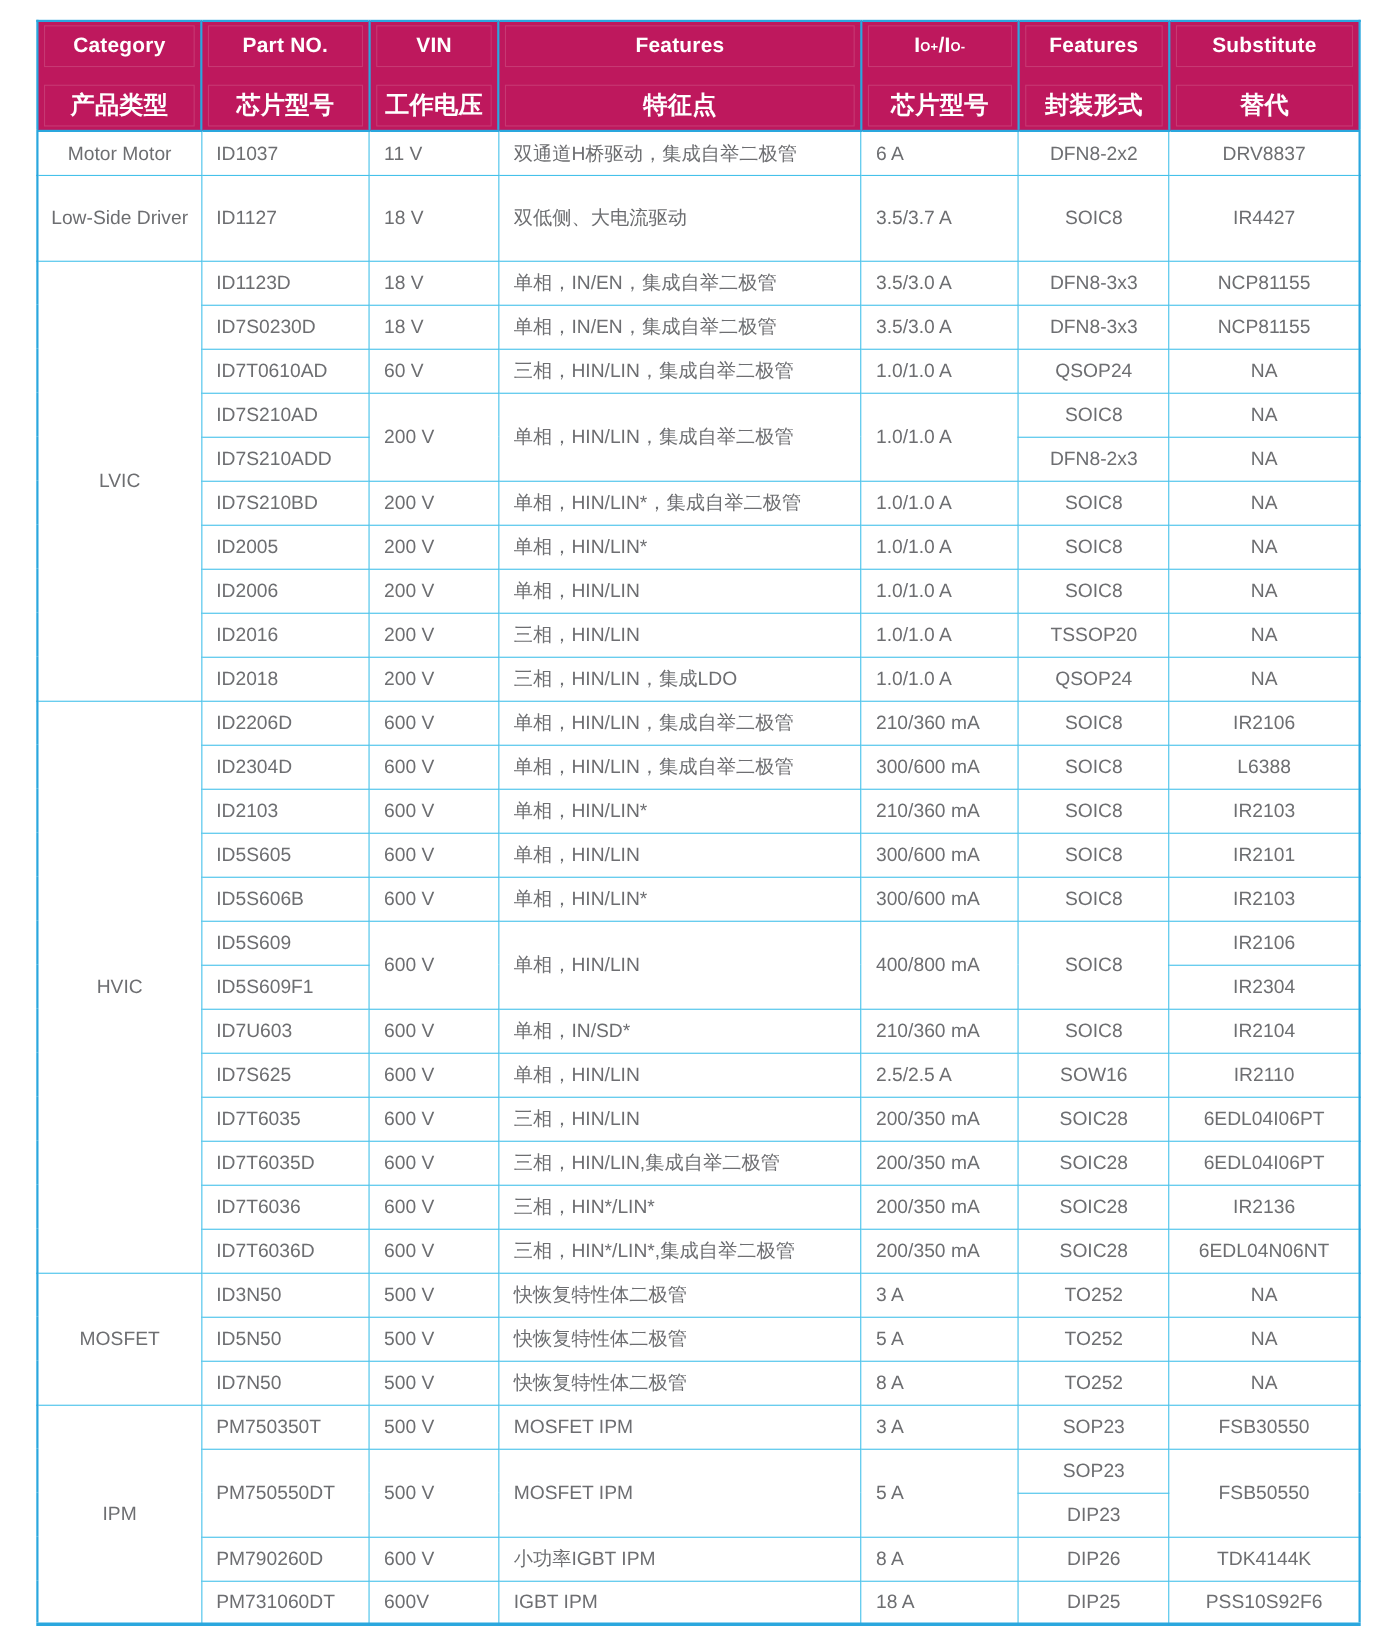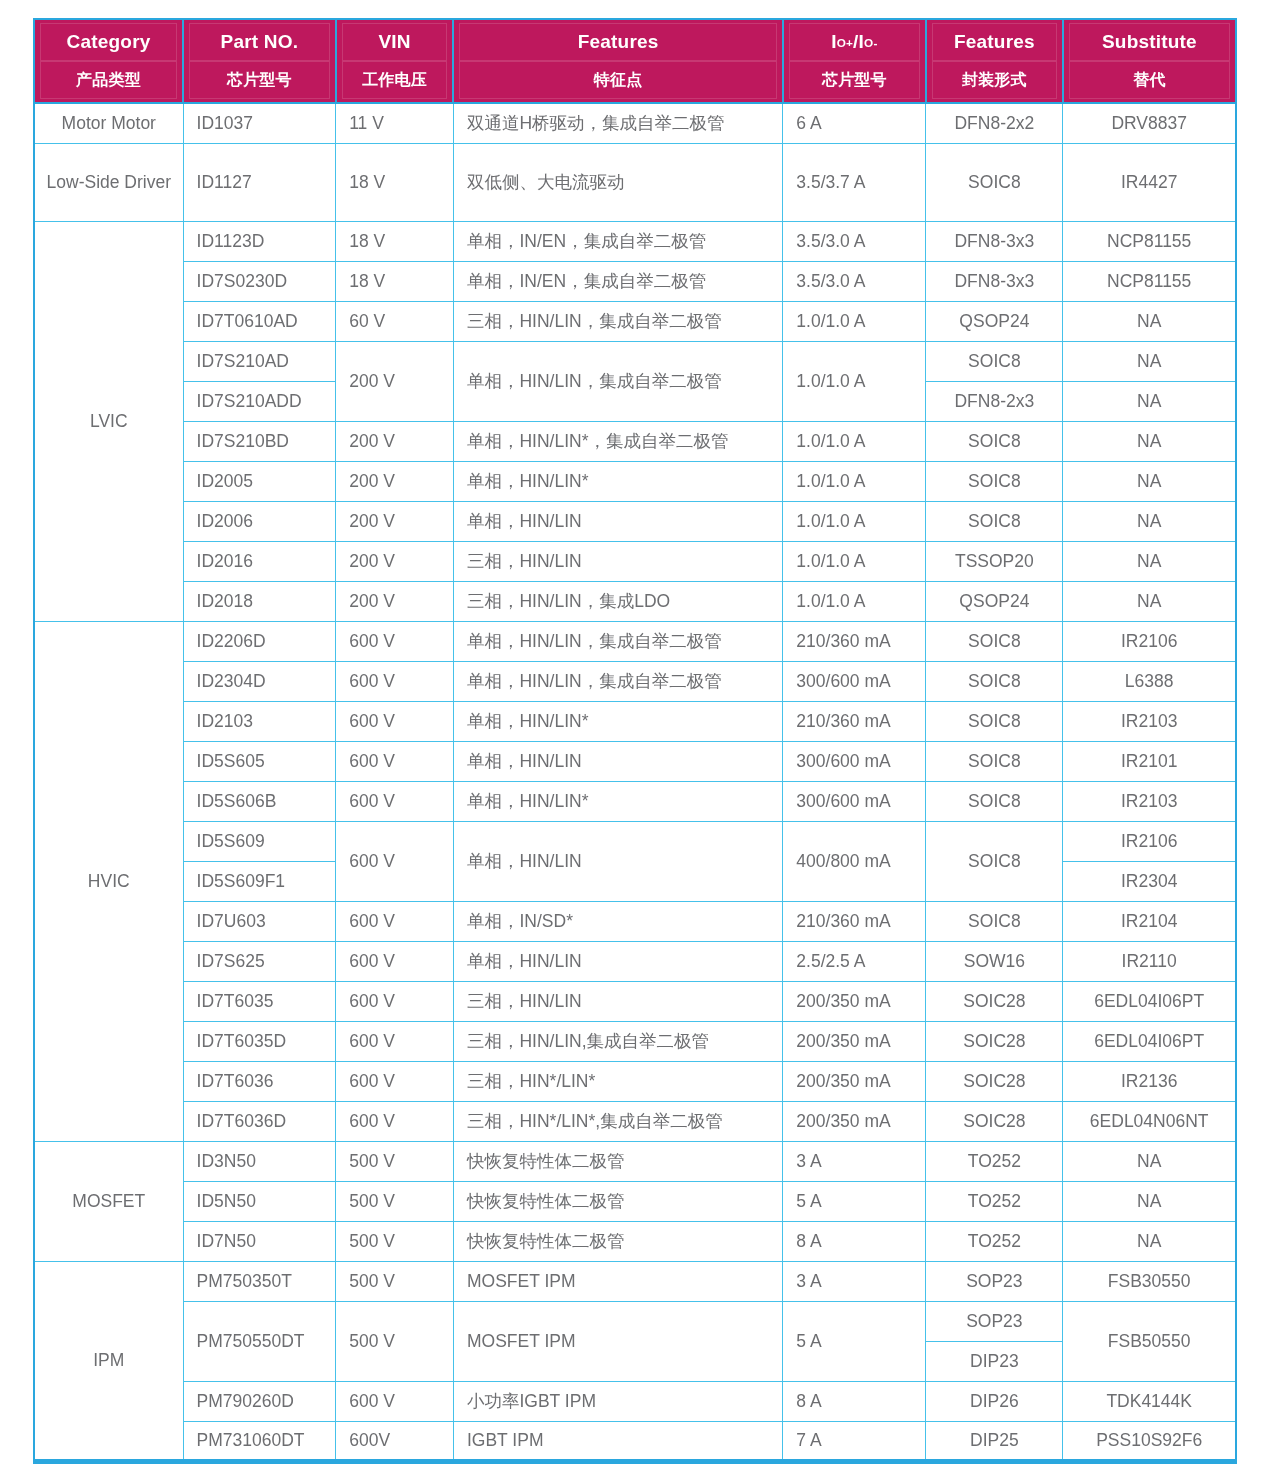--- a/index.html
+++ b/index.html
@@ -26,21 +26,21 @@
   }
   thead th:first-child { border-left:none; }
   th .hline {
     margin:3px 5px 0 5px;
     border:1px solid rgba(255,255,255,0.14);
     height:36px;
     display:flex; align-items:center; justify-content:center;
     font-size:19px;
     letter-spacing:0.2px;
   }
-  th .hline.zh { margin-top:0; margin-bottom:3px; font-size:16px; }
+  th .hline.zh { margin-top:16px; margin-bottom:3px; font-size:22px; }
   .subsc { font-size:0.62em; vertical-align:-0.28em; font-weight:bold; }
 
   
   tbody td {
     border:1px solid #45C1EA;
     color:#6D6E71;
     font-size:17.5px;
     padding:2px 8px;
     box-sizing:border-box;
     vertical-align:middle;
@@ -358,20 +358,20 @@
       <td class="l">600 V</td>
       <td class="l">小功率IGBT IPM</td>
       <td class="l">8 A</td>
       <td class="c">DIP26</td>
       <td class="c">TDK4144K</td>
     </tr>
     <tr>
       <td class="l">PM731060DT</td>
       <td class="l">600V</td>
       <td class="l">IGBT IPM</td>
-      <td class="l">7 A</td>
+      <td class="l">18 A</td>
       <td class="c">DIP25</td>
       <td class="c">PSS10S92F6</td>
     </tr>
 
   </tbody>
 </table>
 </div>
 
 </body></html>

